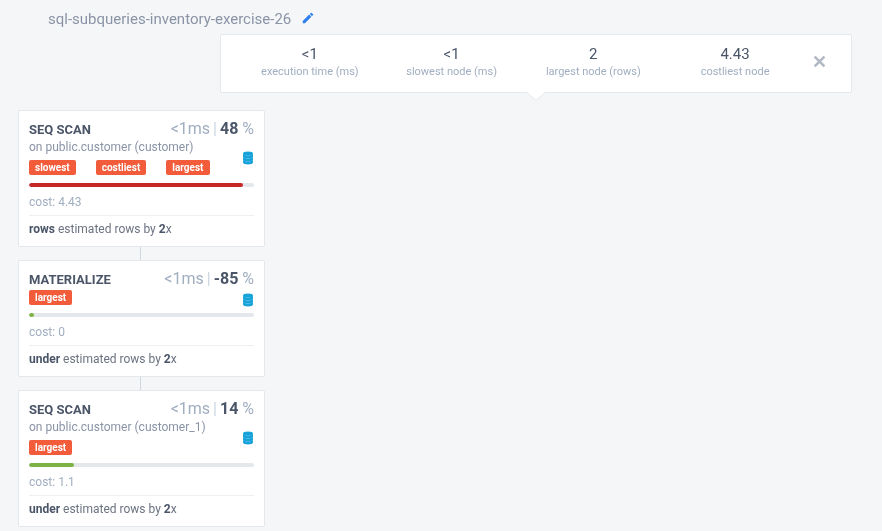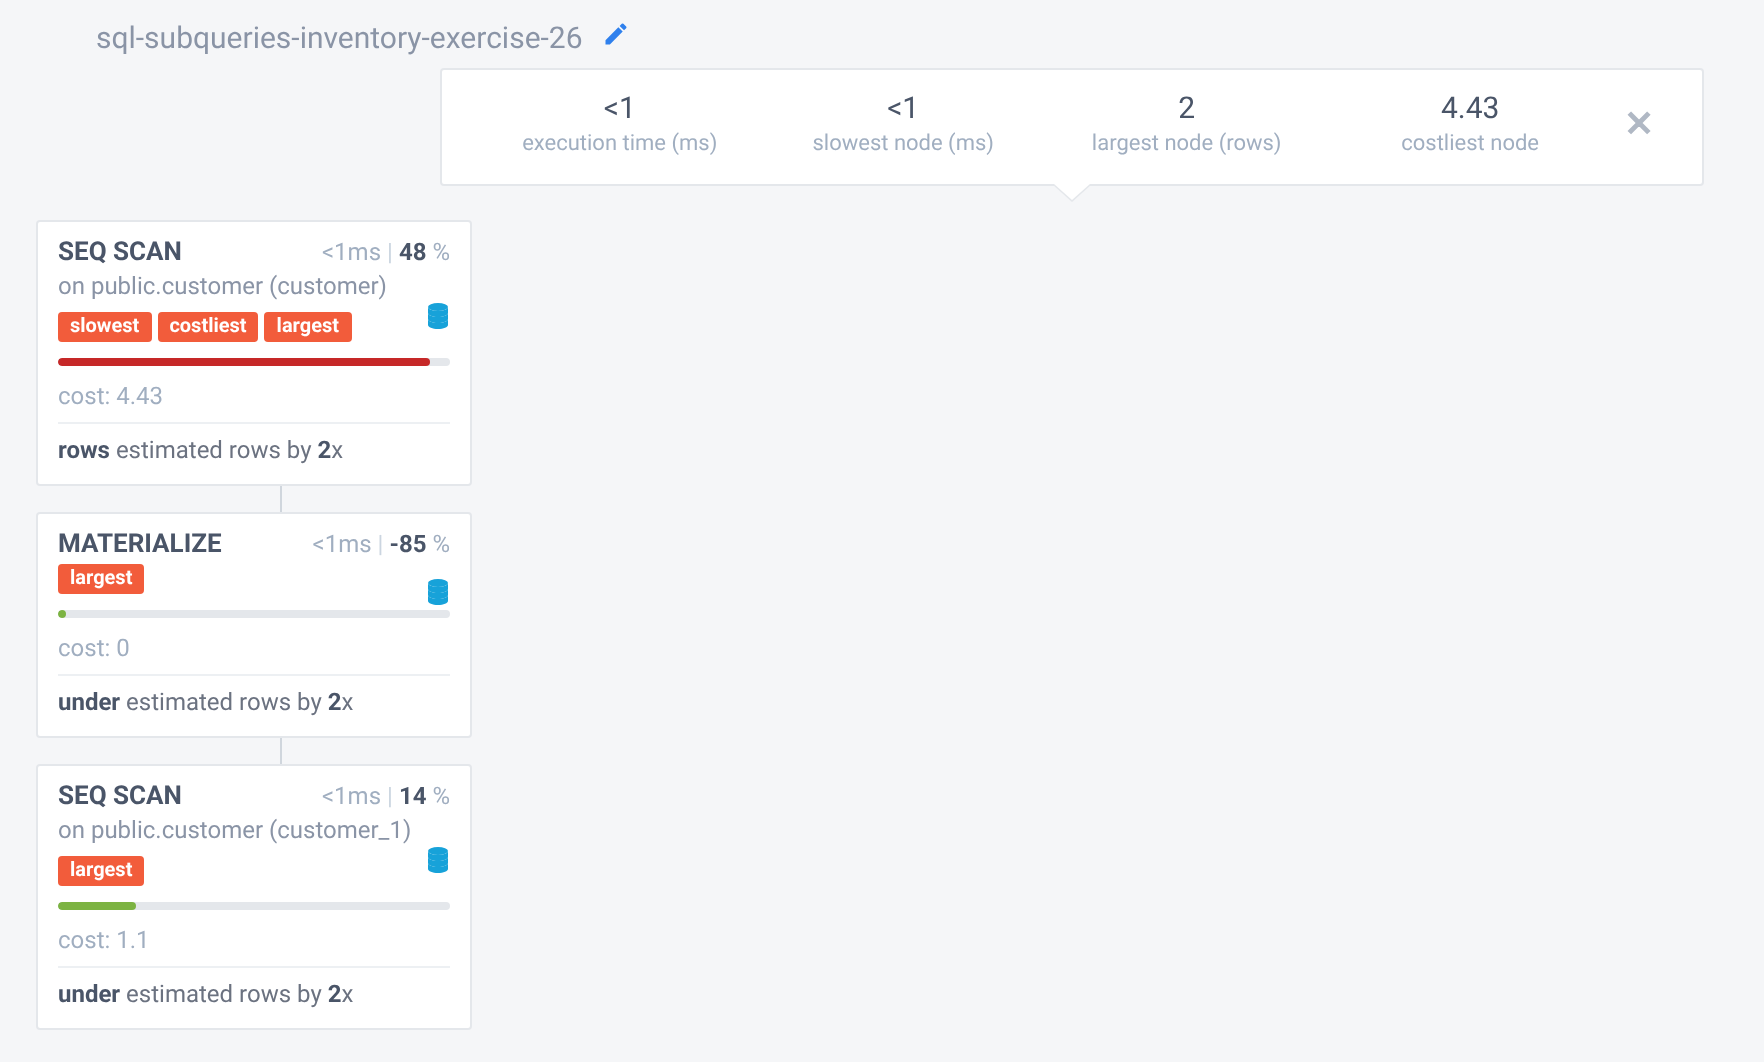--- a/index.html
+++ b/index.html
@@ -74,21 +74,21 @@
     border-left: 9px solid transparent;
     border-right: 9px solid transparent;
     border-top: 8px solid #fff;
   }
   .tree {
     position: absolute;
     left: 18px;
     top: 110px;
   }
   .node {
-    width: 218px;
+    width: 247px;
     background: #fff;
     border: 1px solid #e4e7eb;
     border-radius: 2px;
     padding: 8px 10px 10px;
     margin-bottom: 0;
     position: relative;
   }
   .connector {
     width: 1px;
     height: 13px;
@@ -100,40 +100,40 @@
     align-items: baseline;
     justify-content: space-between;
     margin-bottom: 2px;
   }
   .node-type {
     font-weight: 700;
     font-size: 13px;
     color: #4a5568;
   }
   .node-time {
-    font-size: 12px;
+    font-size: 16px;
     color: #a0aec0;
   }
   .node-time .pct {
     color: #4a5568;
     font-weight: 700;
   }
   .node-time .sep { margin: 0 3px; color:#cbd5e0;}
   .node-sub {
     font-size: 12px;
     color: #8a94a6;
     margin-bottom: 6px;
   }
   .db-icon {
     position: absolute;
     right: 10px;
     top: 40px;
   }
   .db-icon svg { width: 12px; height: 14px; fill: #17a2d9; }
-  .badges { display: flex; gap: 3px; margin-bottom: 8px; }
+  .badges { display: flex; gap: 20px; margin-bottom: 8px; }
   .badge {
     background: #f25c3b;
     color: #fff;
     font-size: 10px;
     font-weight: 700;
     padding: 2px 6px;
     border-radius: 2px;
   }
   .bar-track {
     height: 4px;

